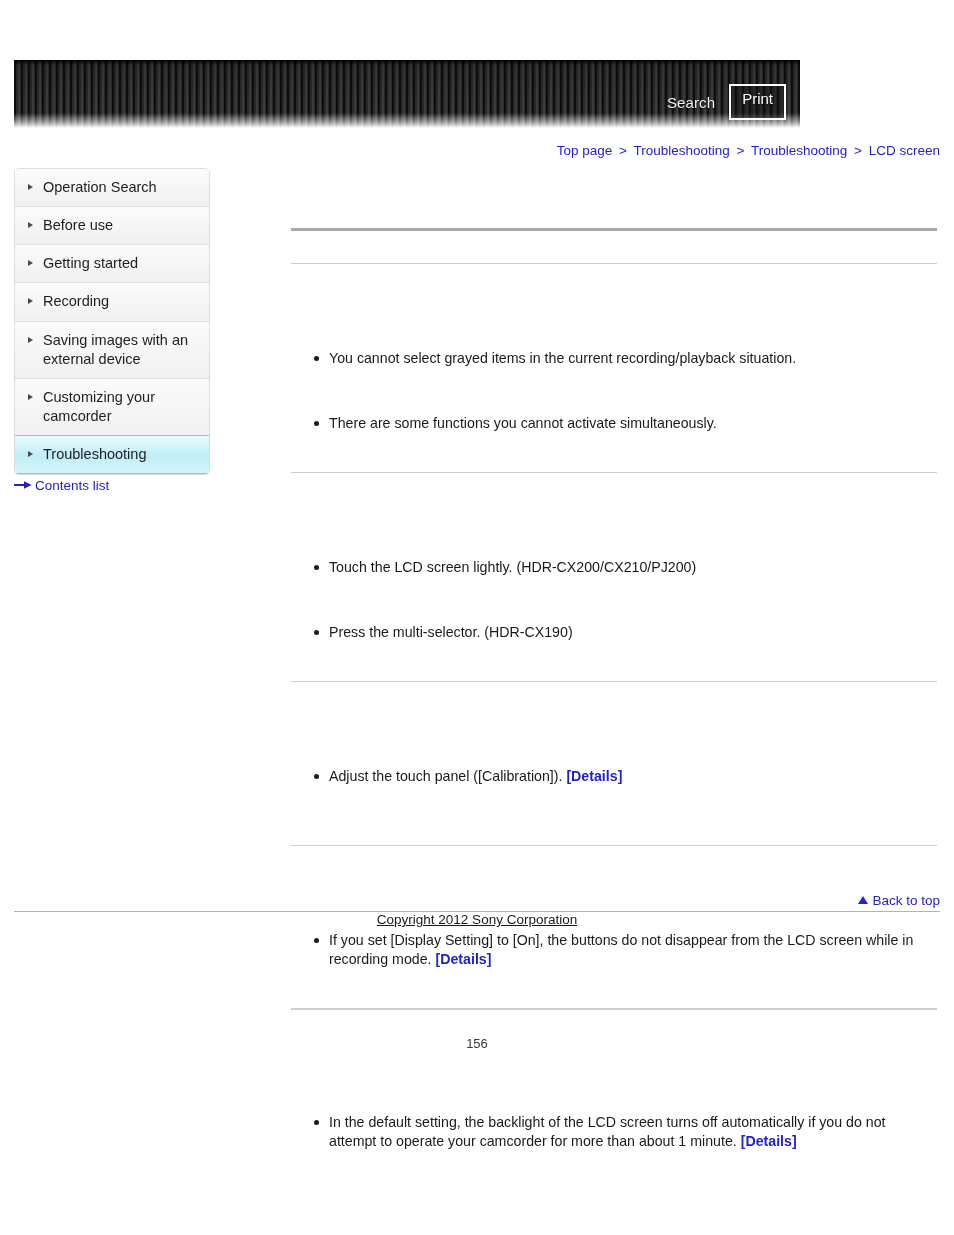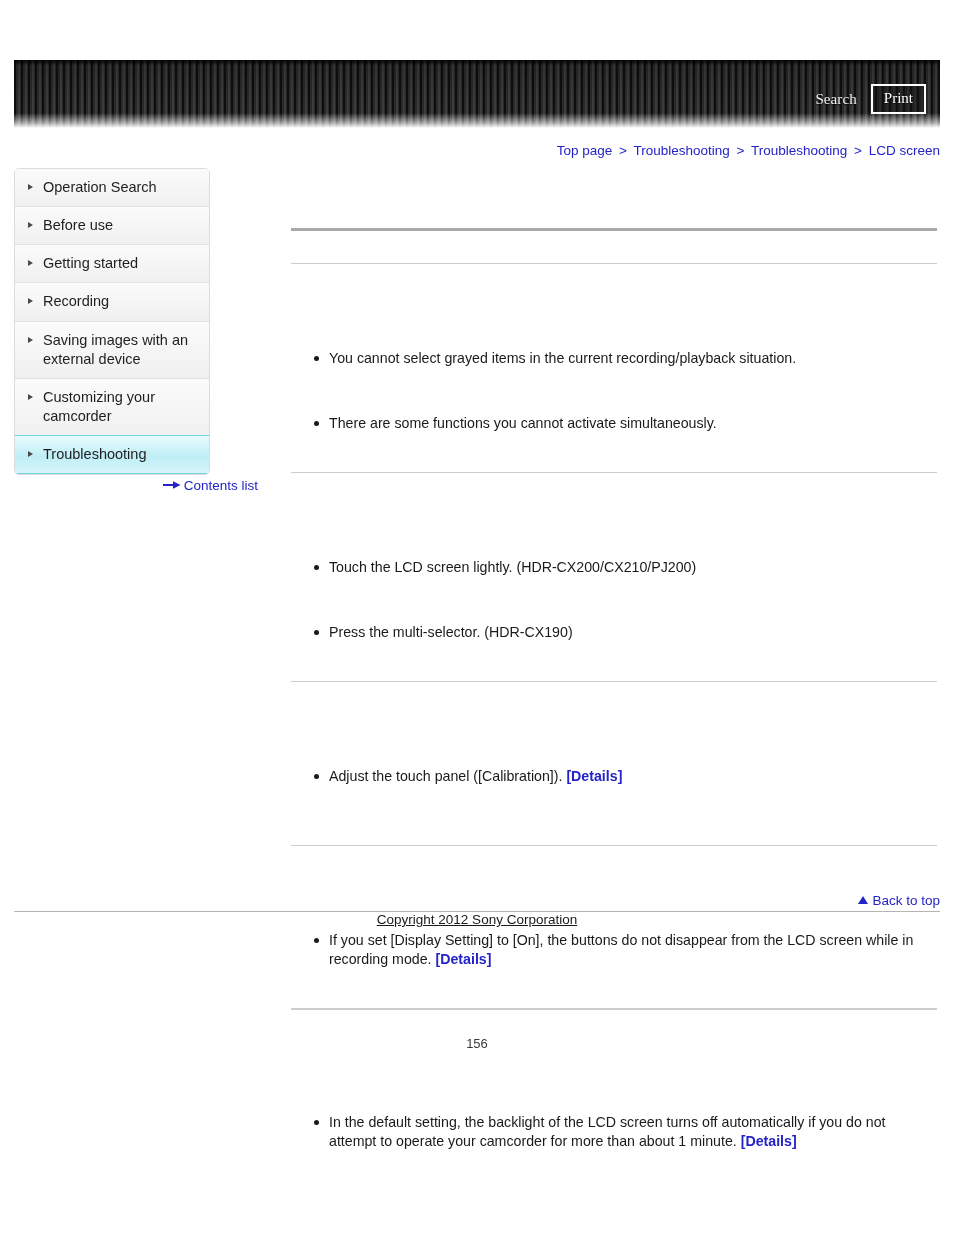--- a/index.html
+++ b/index.html
@@ -15,37 +15,36 @@
     color: #1a1a1a;
     position: relative;
     overflow: hidden;
   }
 
   
   #header-banner {
     position: absolute;
     left: 14px;
     top: 60px;
-    width: 926px;
+    width: 786px;
     height: 68px;
     background-image:
       linear-gradient(to bottom,
         rgba(0,0,0,0.92) 0%,
         rgba(0,0,0,0.42) 8%,
         rgba(0,0,0,0.30) 62%,
         rgba(0,0,0,0.30) 78%,
         rgba(255,255,255,0.55) 92%,
         rgba(255,255,255,1) 100%),
       repeating-linear-gradient(to right,
         #141414 0px, #141414 2px,
         #3c3c3c 2px, #3c3c3c 4px,
         #565656 4px, #565656 6px,
         #3c3c3c 6px, #3c3c3c 7px);
     overflow: hidden;
-    font-family: Liberation Serif, serif;
   }
   #header-controls {
     position: absolute;
     right: 14px;
     top: 24px;
     display: flex;
     align-items: center;
     gap: 14px;
   }
   #search-label {
@@ -53,21 +52,21 @@
     font-size: 15px;
     line-height: 1;
     letter-spacing: .1px;
     text-shadow: 0 1px 1px rgba(0,0,0,.8);
   }
   #print-button {
     color: #ffffff;
     font-size: 15px;
     line-height: 1;
     border: 2px solid #ffffff;
-    padding: 5px 11px 6px 11px;
+    padding: 5px 11px 12px 11px;
     background: rgba(20,20,20,.45);
     cursor: pointer;
     text-shadow: 0 1px 1px rgba(0,0,0,.8);
   }
 
   
   #breadcrumb {
     position: absolute;
     right: 14px;
     top: 143px;
@@ -125,21 +124,21 @@
     border-bottom: 1px solid #6fd3e4;
     margin-top: -1px;
   }
 
   
   #contents-list-link {
     position: absolute;
     left: 14px;
     top: 478px;
     width: 244px;
-    text-align: right;
+    text-align: left;
     font-size: 13.5px;
     color: #2323c8;
     cursor: pointer;
     white-space: nowrap;
   }
   #contents-list-link .arrow-ico {
     display: inline-block;
     vertical-align: middle;
     margin-right: 3px;
     position: relative;

